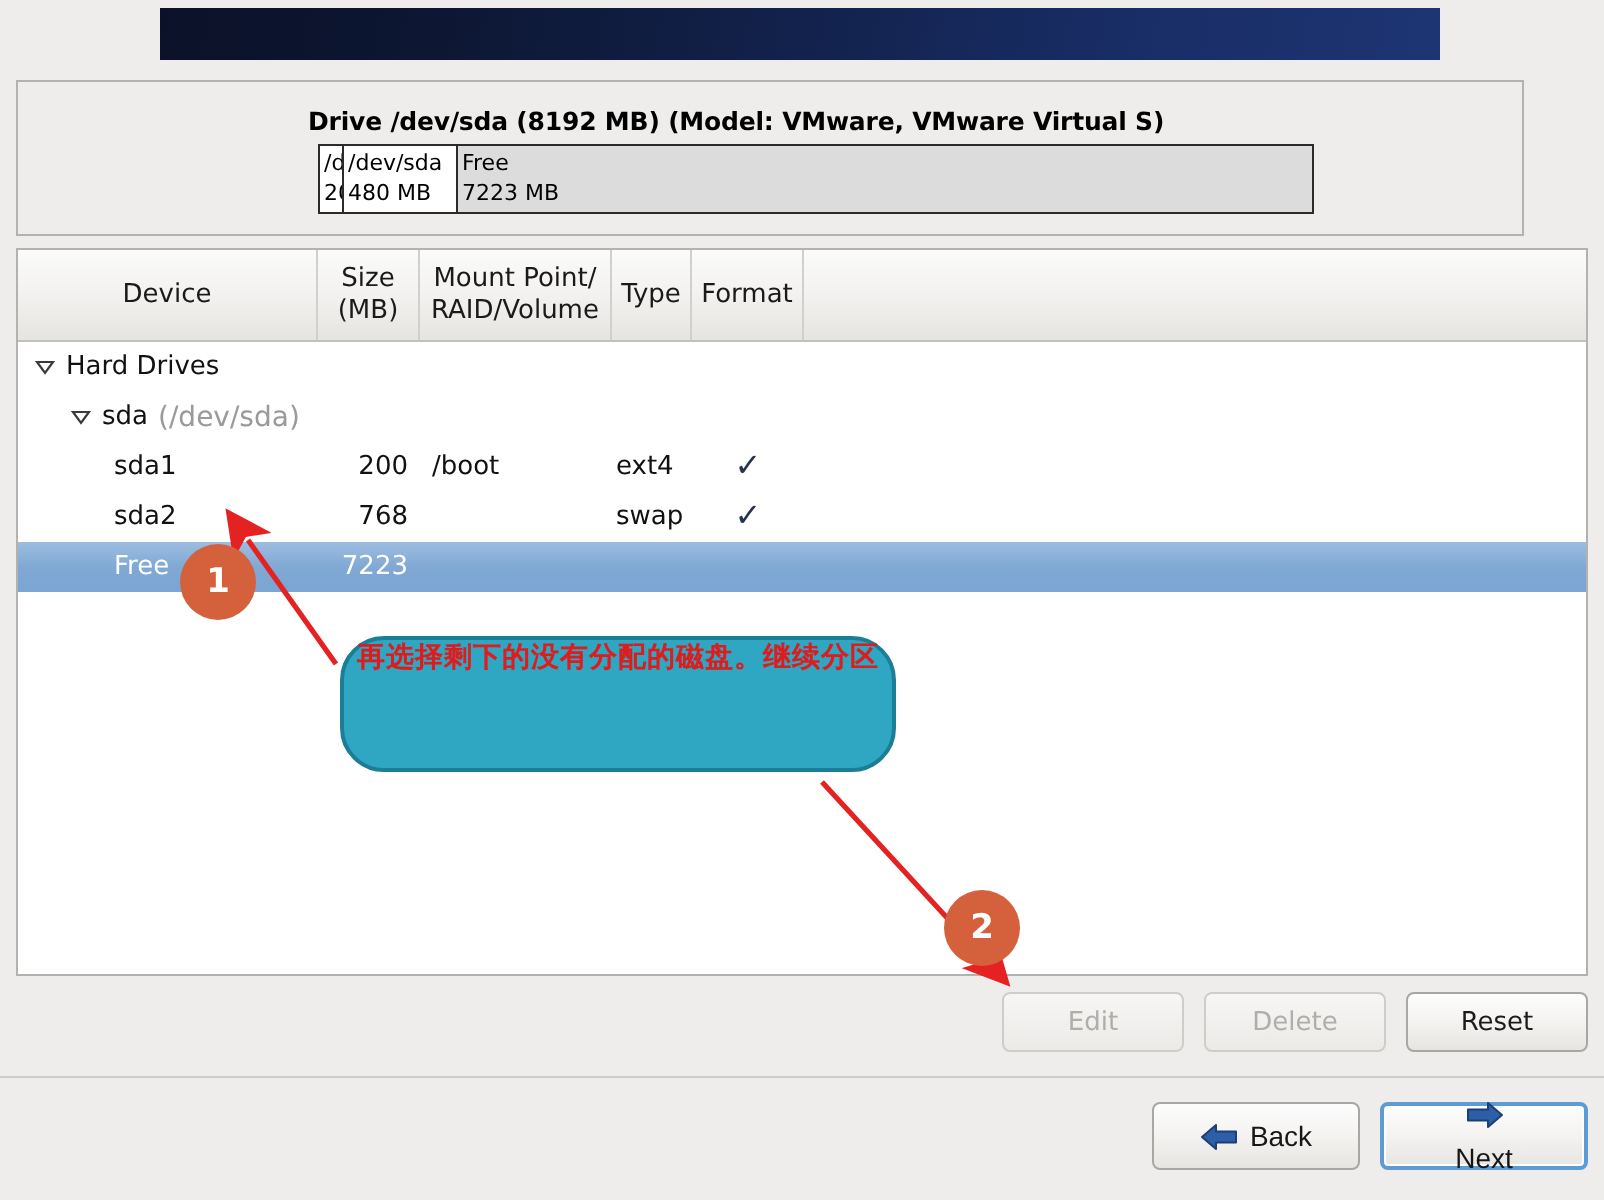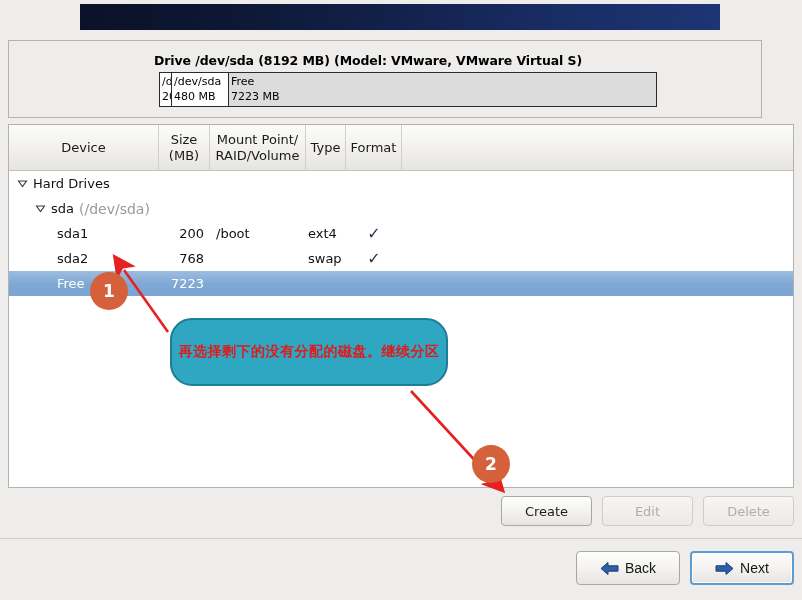--- a/index.html
+++ b/index.html
@@ -145,20 +145,21 @@
     display: flex; align-items: center; justify-content: center; gap: 6px;
     font-size: 14px; color: #161616;
     background: linear-gradient(180deg, #fdfdfd 0%, #f4f3f1 48%, #e7e5e2 100%);
     border: 1px solid #a9a7a3;
     border-radius: 4px;
     cursor: pointer;
   }
   .navbtn.focus {
     border: 2px solid #5d9bd4;
     box-shadow: inset 0 0 0 1px #ffffff;
+    flex-direction: column;
   }
   .arrow { width: 19px; height: 15px; flex: none; }
 
   
   .overlay { position: absolute; left: 0; top: 0; width: 802px; height: 600px; pointer-events: none; }
   .marker {
     position: absolute;
     width: 38px; height: 38px; border-radius: 50%;
     background: #d4613c;
     color: #fff; font-size: 17px; font-weight: bold;
@@ -166,21 +167,21 @@
   }
   .m1 { left: 90px; top: 272px; }
   .m2 { left: 472px; top: 445px; }
 
   .bubble {
     position: absolute; left: 170px; top: 318px;
     width: 278px; height: 68px;
     background: #2fa6c2;
     border: 2px solid #1b7e96;
     border-radius: 22px;
-    display: flex; align-items: center; justify-content: center;
+    display: flex; justify-content: center;
   }
   .bubble-text {
     color: #e01b1b; font-size: 14px; font-weight: bold;
     font-family: "DejaVu Sans", "Liberation Sans", sans-serif;
     letter-spacing: 0.5px;
     white-space: nowrap;
   }
 </style>
 </head>
 <body>
@@ -285,23 +286,23 @@
           <div class="c-size">7223</div>
           <div class="c-mount"></div>
           <div class="c-type"></div>
           <div class="c-format"></div>
           <div class="c-filler"></div>
         </div>
       </div>
   </div>
 
   <div class="actions">
-    <button class="btn">Create</button>
     <button class="btn dis">Edit</button>
     <button class="btn dis">Delete</button>
+    <button class="btn">Reset</button>
   </div>
 
   <div class="footer-div"></div>
   <div class="nav">
     <button class="navbtn">
       <span class="arrow">
         <svg width="19" height="15" viewBox="0 0 19 15">
           <path d="M1 7.5 L8 1.5 L8 4.8 L18 4.8 L18 10.2 L8 10.2 L8 13.5 Z" fill="#2c5fa8" stroke="#1c3f75" stroke-width="1" stroke-linejoin="round"></path>
         </svg>
       </span>

